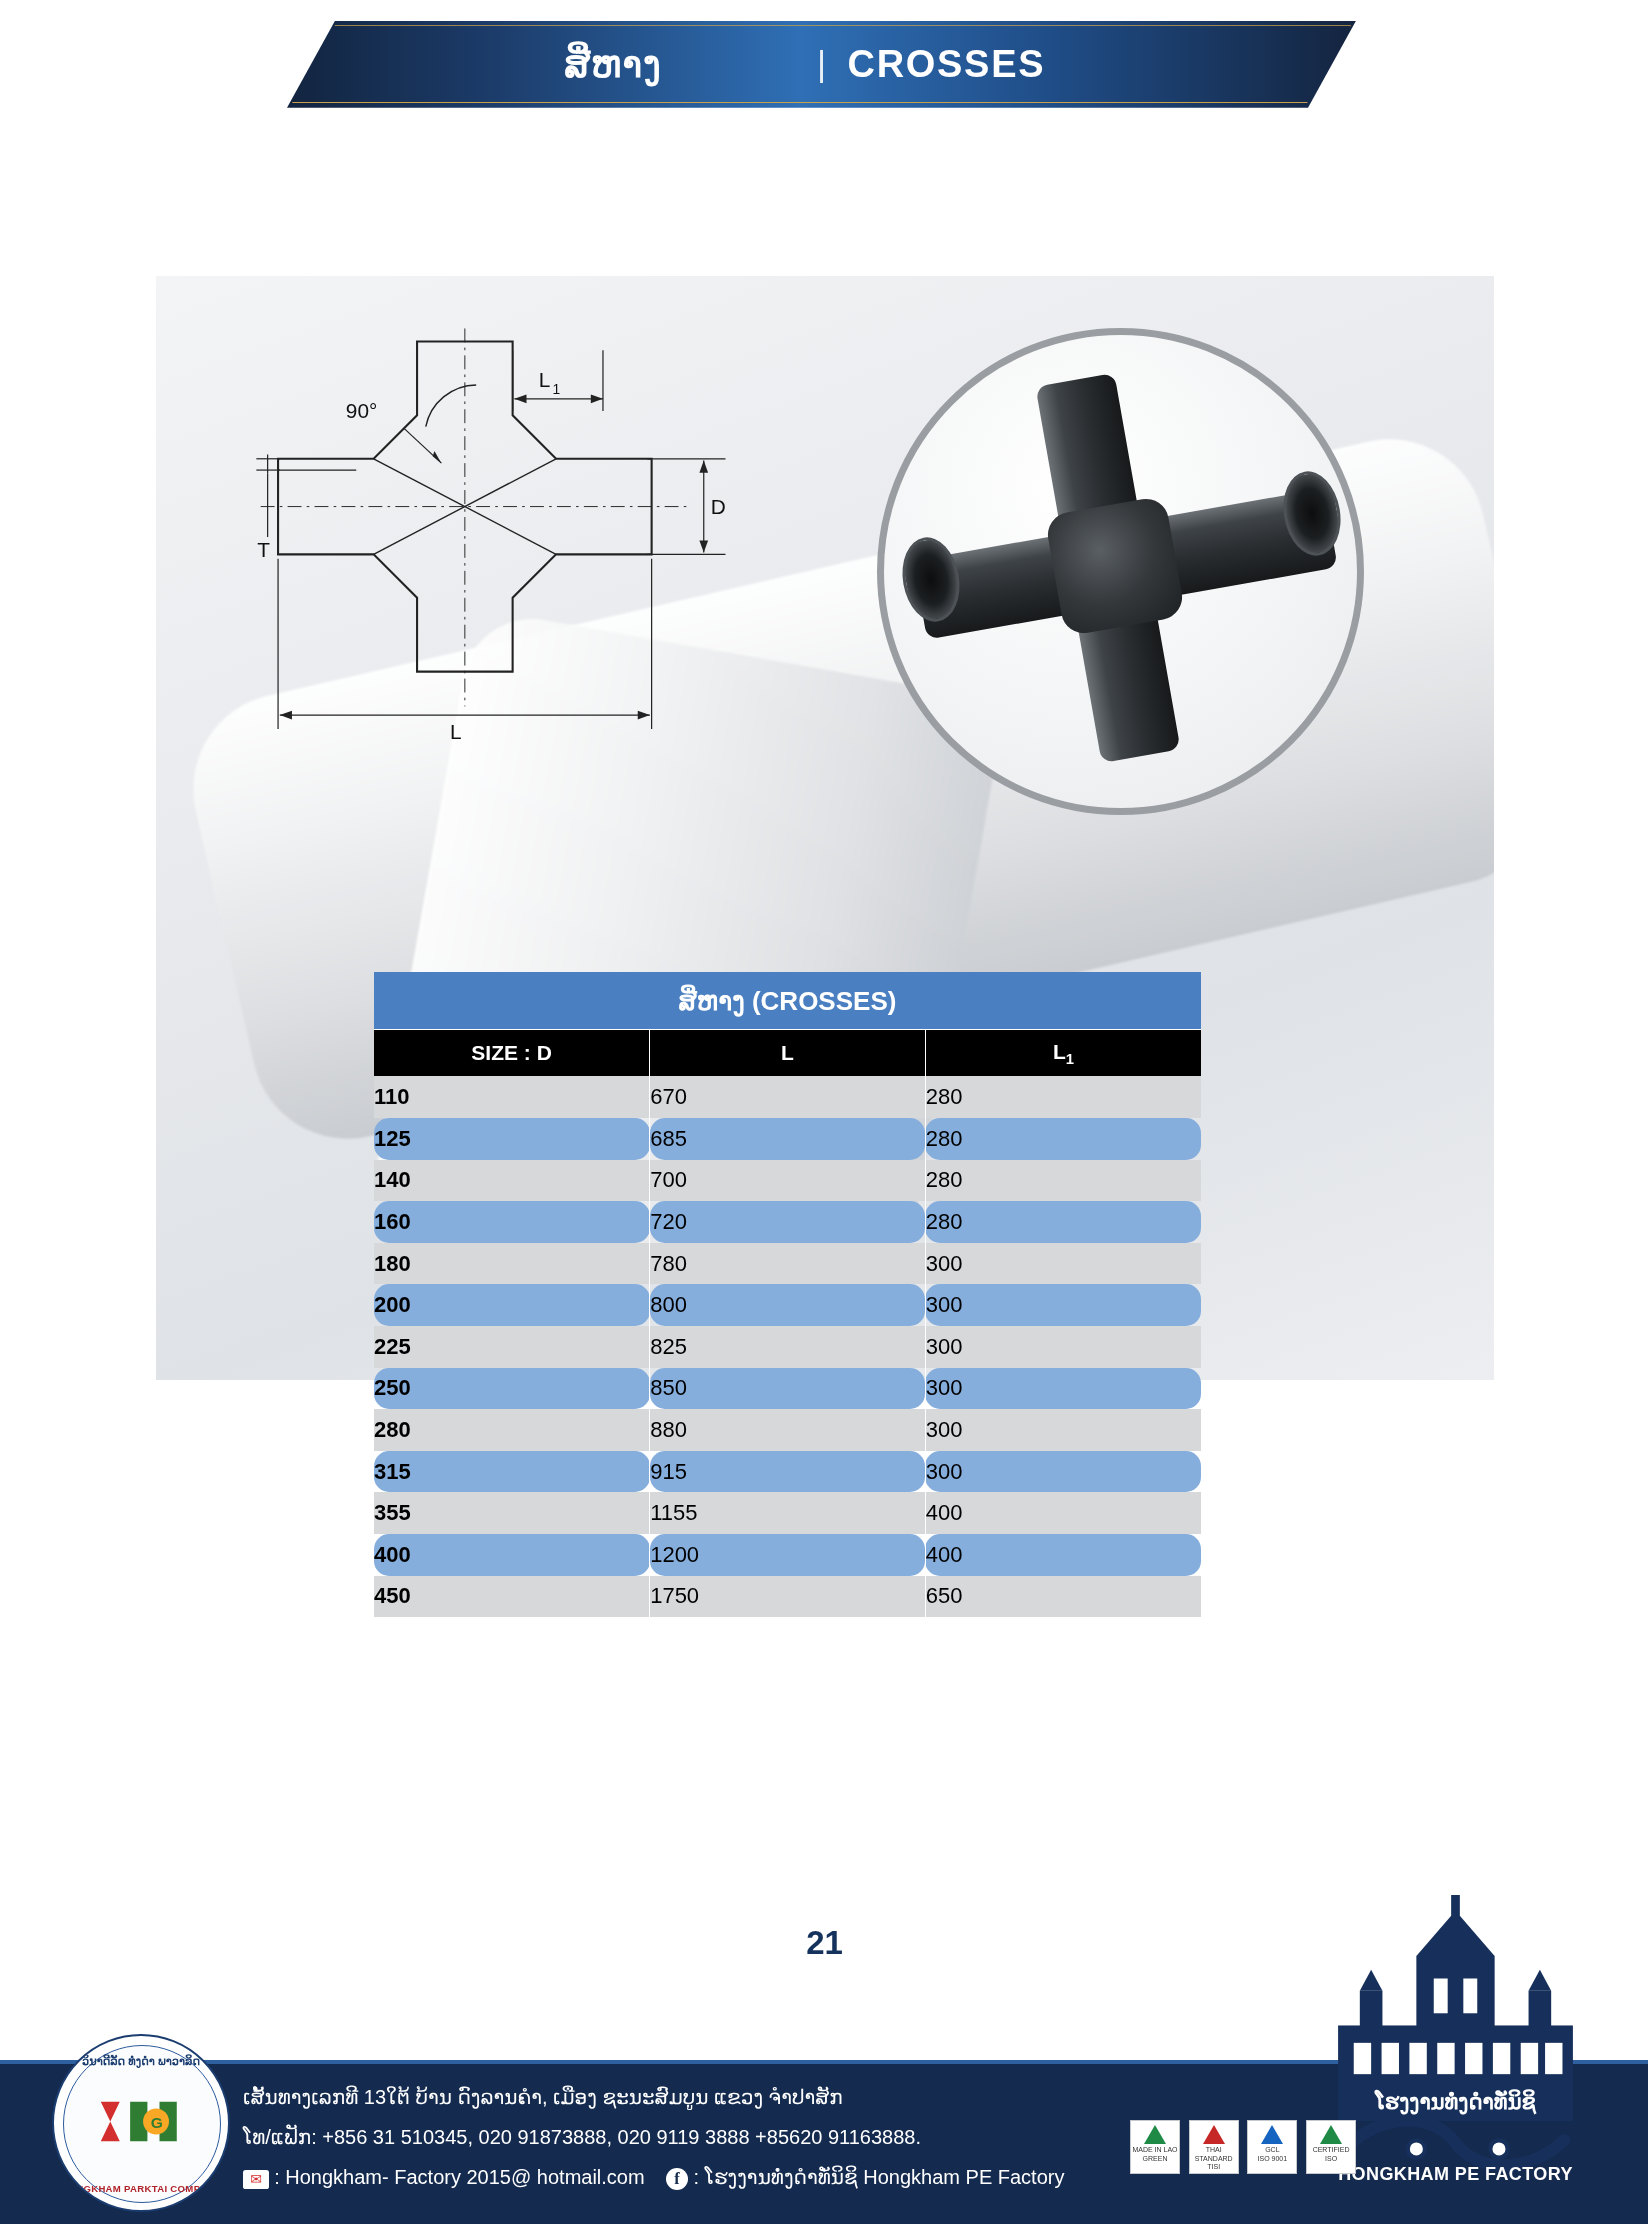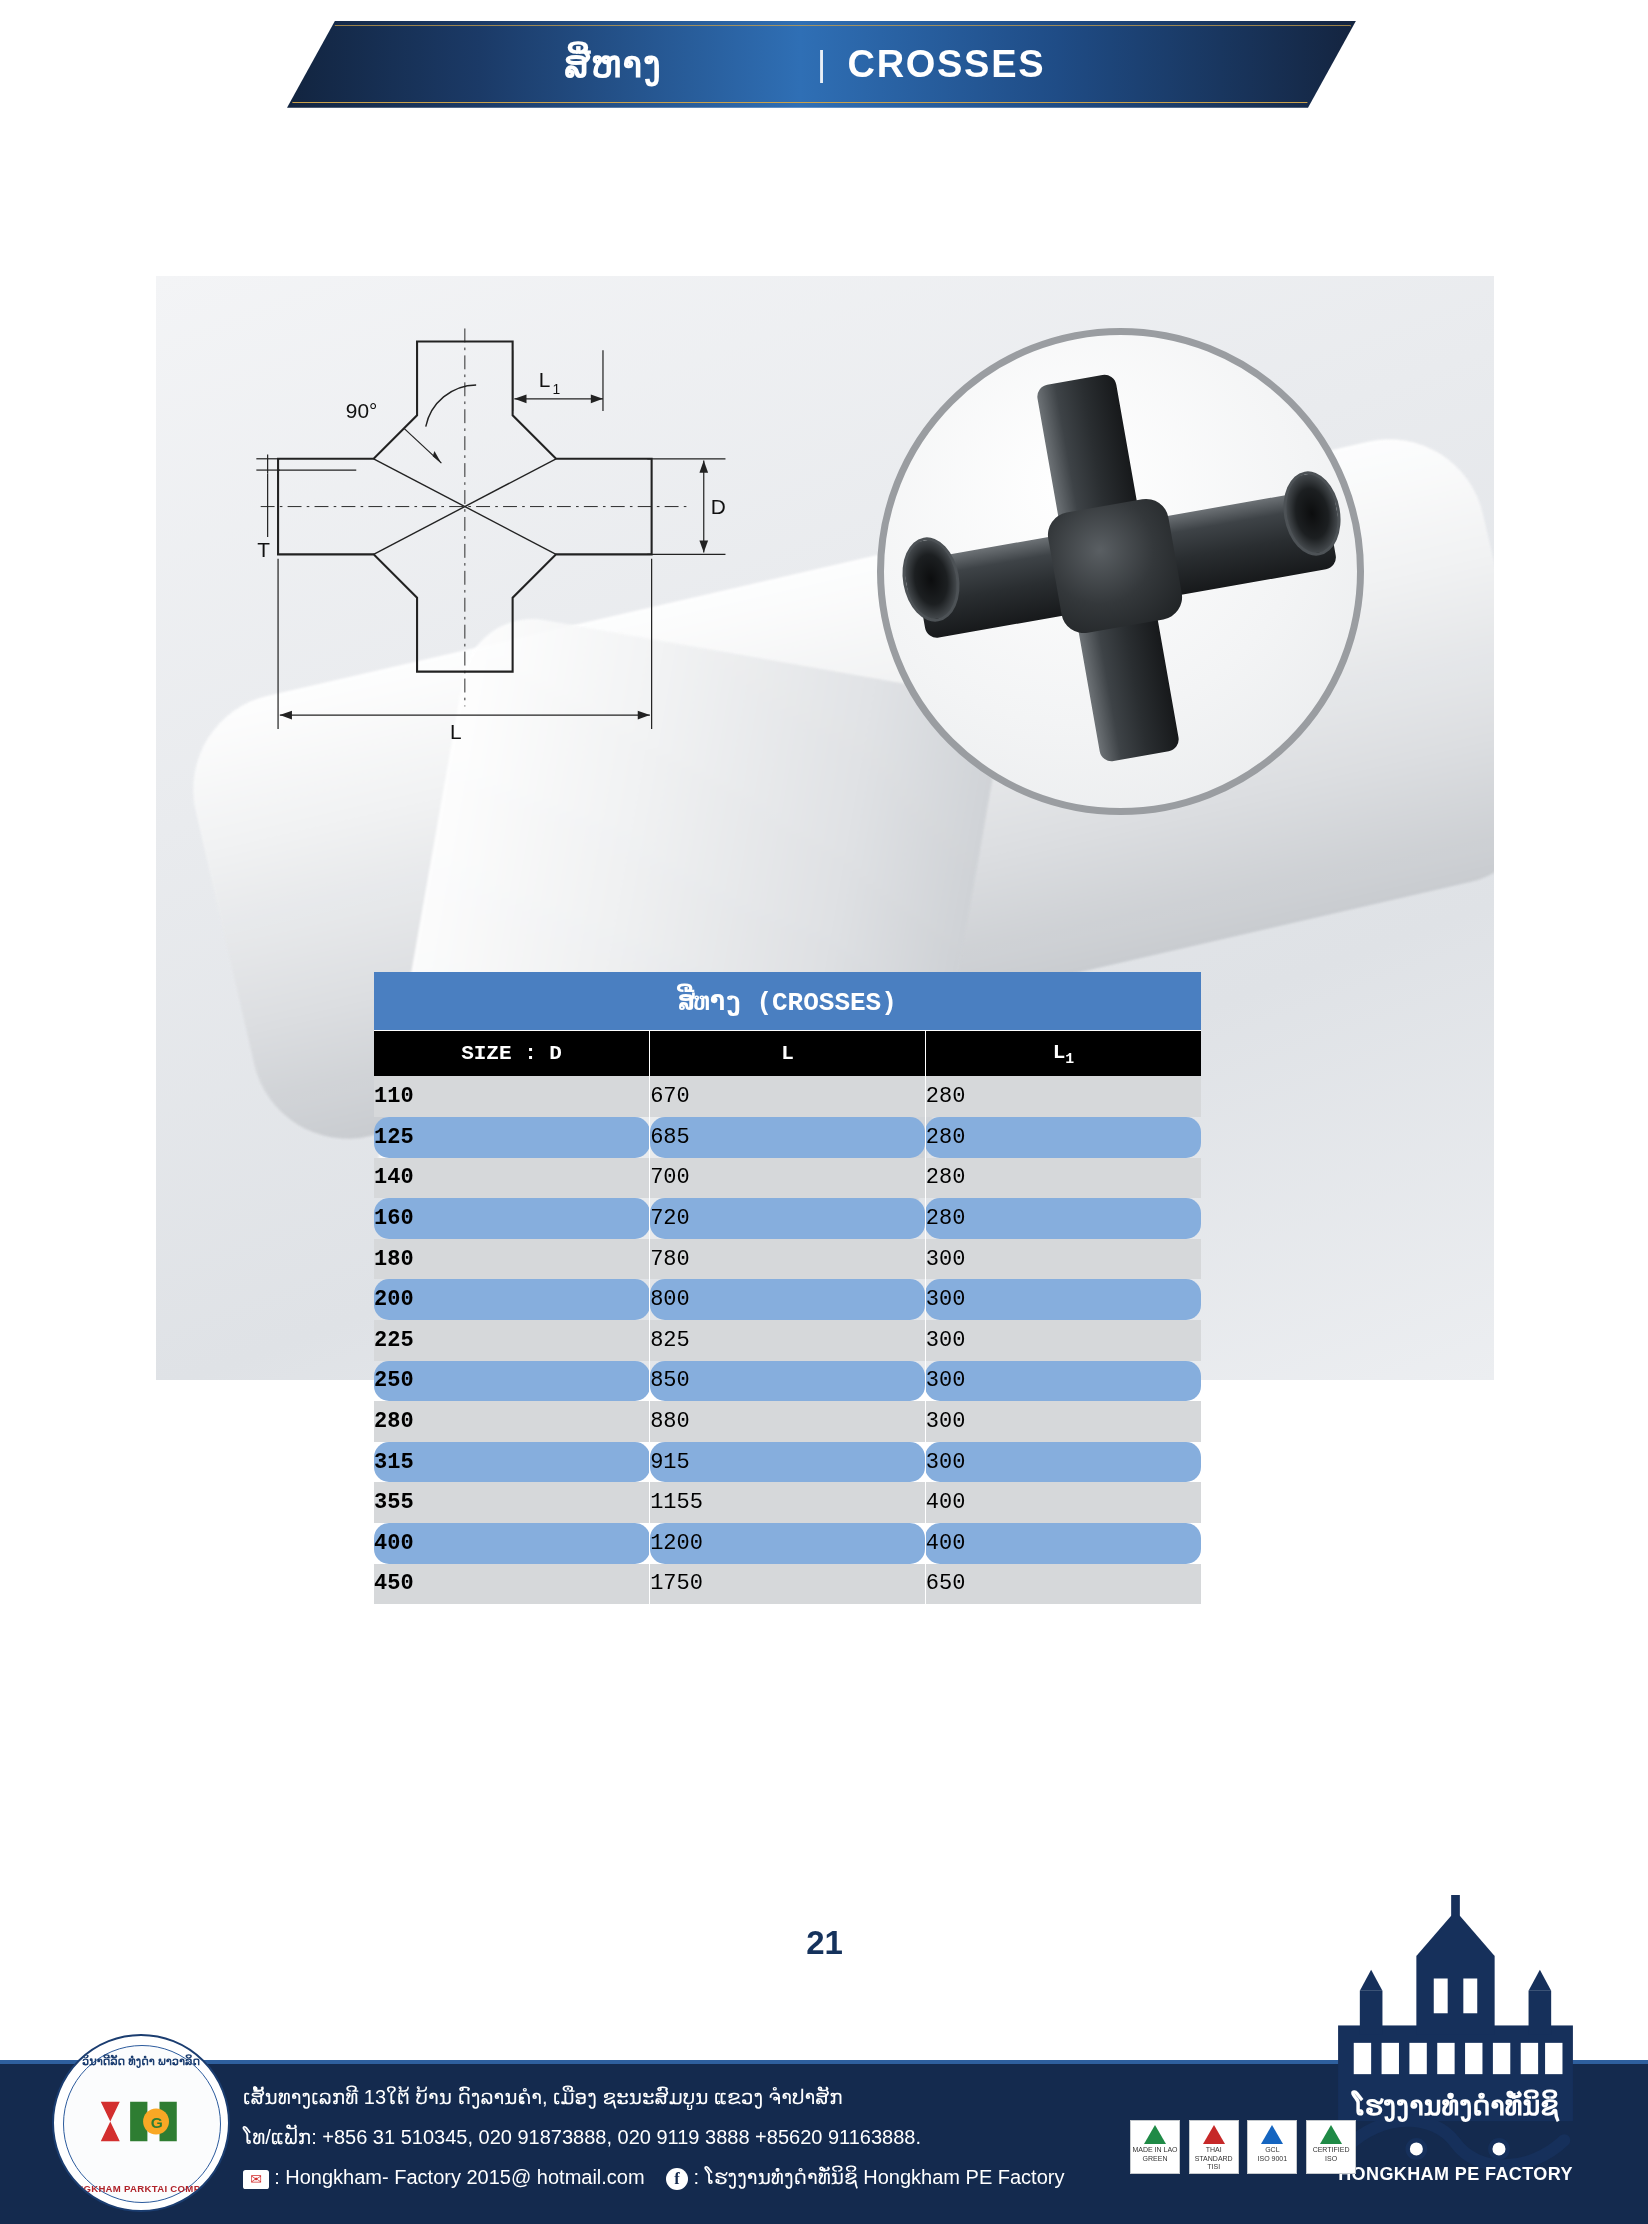--- a/index.html
+++ b/index.html
@@ -220,21 +220,21 @@
   .sub { font-size: 14.8px; vertical-align: sub; }
 
   .table-clip {
     position: absolute;
     left: 374px;
     top: 972px;
     width: 827px;
     height: 873px;
     overflow: hidden;
   }
-  .table-clip .spec-table { position: static; font-family: Liberation Mono, monospace; }
+  .table-clip .spec-table { position: static; }
 
   
   .page-number {
     position: absolute;
     left: 0;
     top: 1924px;
     width: 1649px;
     text-align: center;
     font-size: 33px;
     font-weight: bold;
@@ -343,21 +343,21 @@
     width: 287px;
     height: 287px;
     color: #12284c;
   }
   .factory-name {
     position: absolute;
     left: 1312px;
     top: 2090px;
     width: 287px;
     text-align: center;
-    font-size: 27px;
+    font-size: 21px;
     font-weight: bold;
     color: #ffffff;
   }
   .factory-name-en {
     position: absolute;
     left: 1312px;
     top: 2164px;
     width: 287px;
     text-align: center;
     font-size: 18px;

